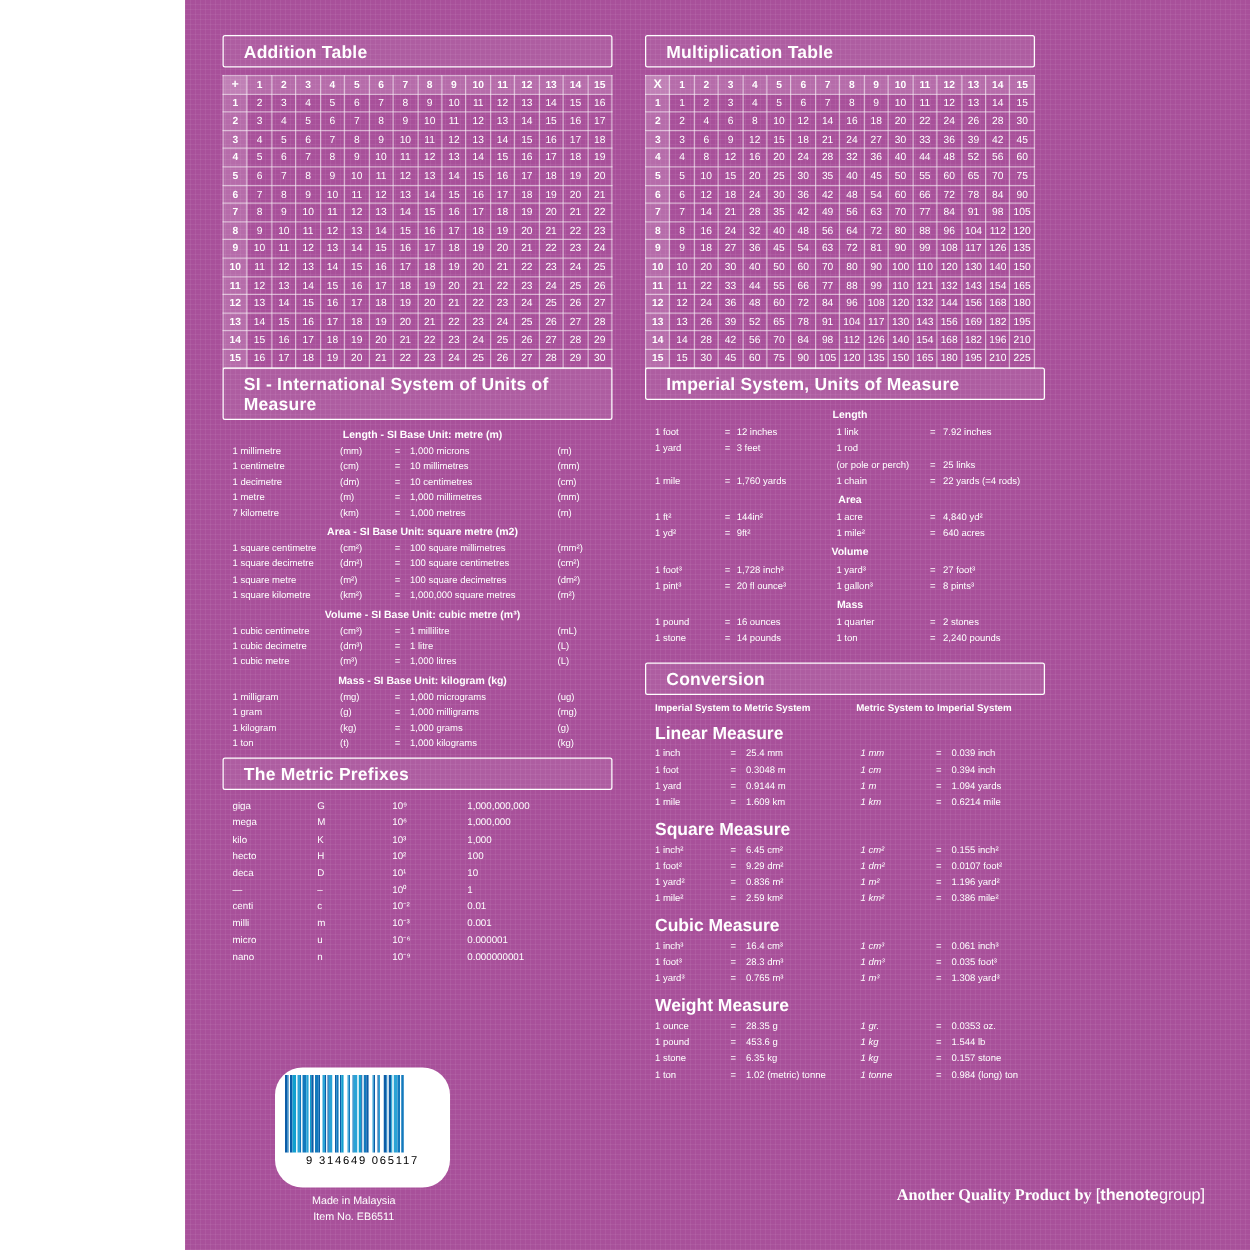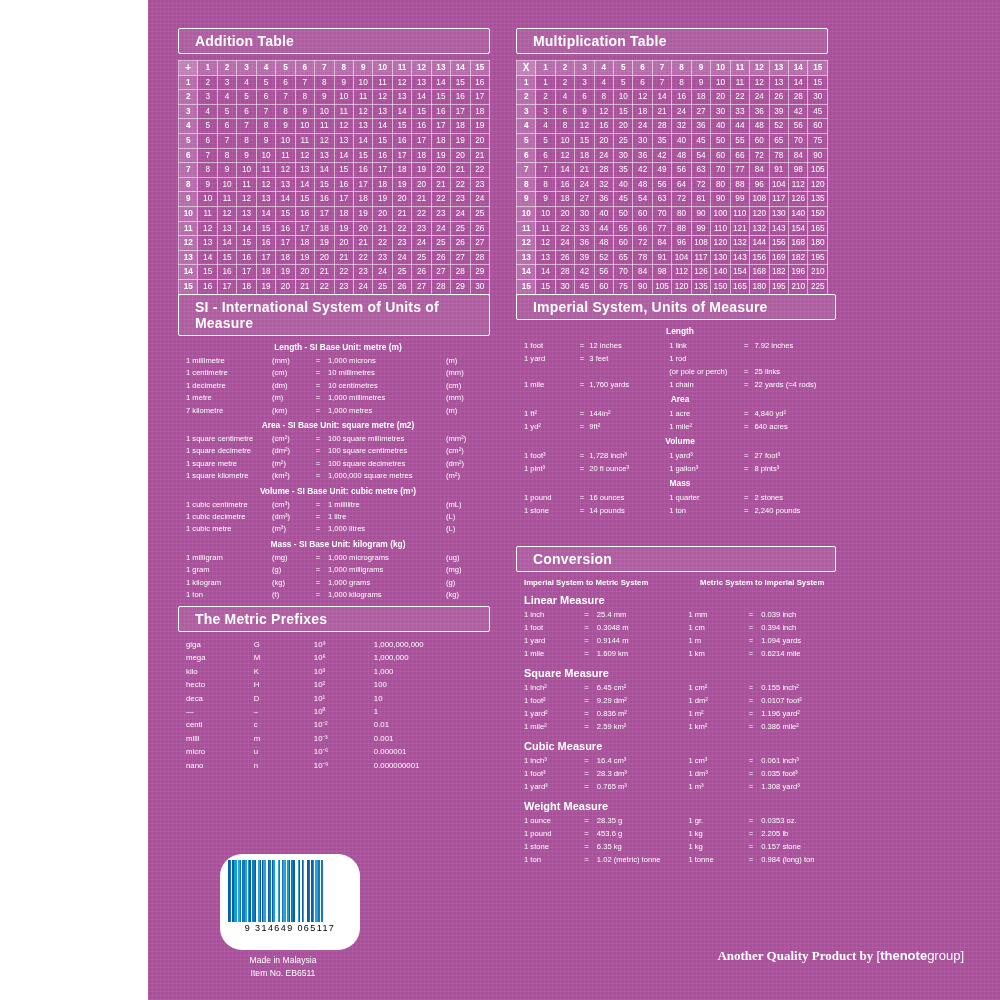--- a/index.html
+++ b/index.html
@@ -53,27 +53,27 @@
   .irow{display:flex;font-size:7.6px;line-height:13px;margin-left:8px;}
   .i1{width:56px;}
   .i2{width:16px;text-align:center;}
   .i3{width:88px;}
   .i4{width:76px;}
   .i5{width:18px;text-align:center;}
   .i6{width:90px;}
 
   
   .convhead{display:flex;font-size:7.8px;font-weight:bold;margin:6px 0 2px 8px;}
-  .convhead .a{width:176px;}
-  .ctitle{font-size:11px;font-weight:bold;margin:7px 0 2px 8px;}
+  .convhead .a{width:161px;}
+  .ctitle{font-size:14px;font-weight:bold;margin:7px 0 2px 8px;}
   .crow{display:flex;font-size:7.6px;line-height:13px;margin-left:8px;}
   .k1{width:56px;}
   .k2{width:22px;text-align:center;}
   .k3{width:98px;}
-  .k4{width:56px;}
+  .k4{width:56px;font-style:italic;}
   .k5{width:22px;text-align:center;}
   .k6{width:80px;}
 
   
   .prow{display:flex;font-size:7.8px;line-height:13.4px;margin-left:8px;}
   .prow.head{font-weight:bold;margin-bottom:2px;}
   .p1{width:70px;}
   .p2{width:62px;}
   .p3{width:62px;}
   .p4{width:120px;}
@@ -968,21 +968,21 @@
             <span class="i1">1 stone</span>
             <span class="i2">=</span>
             <span class="i3">14 pounds</span>
             <span class="i4">1 ton</span>
             <span class="i5">=</span>
             <span class="i6">2,240 pounds</span>
           </div>
         </div>
     </div>
 
-    <div class="sect" style="left:348px;top:532px;width:320px;">
+    <div class="sect" style="left:348px;top:516px;width:320px;">
       <div class="hdr">Conversion</div>
       <div id="conv-body">
           <div class="convhead">
             <span class="a">Imperial System to Metric System</span>
             <span>Metric System to Imperial System</span>
           </div>
           <div class="ctitle">Linear Measure</div>
           <div class="crow">
             <span class="k1">1 inch</span>
             <span class="k2">=</span>
@@ -1081,21 +1081,21 @@
             <span class="k4">1 gr.</span>
             <span class="k5">=</span>
             <span class="k6">0.0353 oz.</span>
           </div>
           <div class="crow">
             <span class="k1">1 pound</span>
             <span class="k2">=</span>
             <span class="k3">453.6 g</span>
             <span class="k4">1 kg</span>
             <span class="k5">=</span>
-            <span class="k6">2.205 lb</span>
+            <span class="k6">1.544 lb</span>
           </div>
           <div class="crow">
             <span class="k1">1 stone</span>
             <span class="k2">=</span>
             <span class="k3">6.35 kg</span>
             <span class="k4">1 kg</span>
             <span class="k5">=</span>
             <span class="k6">0.157 stone</span>
           </div>
           <div class="crow">

